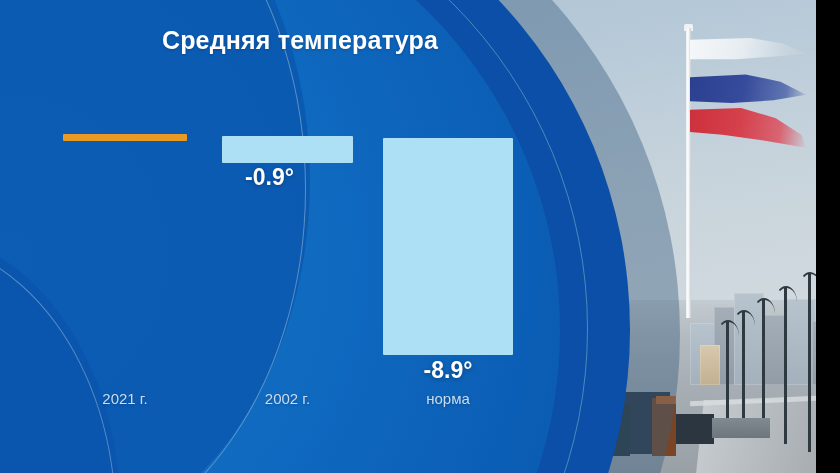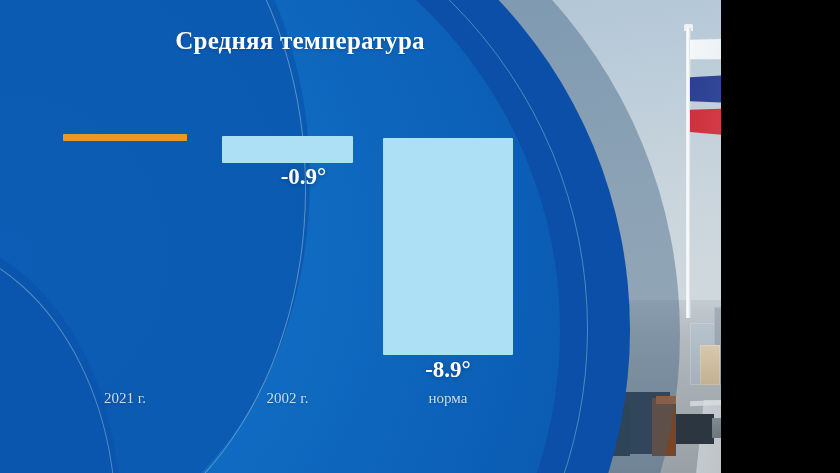--- a/index.html
+++ b/index.html
@@ -2,24 +2,24 @@
 <html><head>
 <meta charset="utf-8">
 <style>
   html, body {
     margin: 0;
     padding: 0;
     background: #000;
   }
   #stage {
     position: relative;
-    width: 721px;
+    width: 816px;
     height: 473px;
     overflow: hidden;
-    font-family: Liberation Serif, serif;
+    font-family: Liberation Sans, sans-serif;
     background: #7f1d1d;
   }
 
   
   .photo {
     position: absolute;
     inset: 0;
     overflow: hidden;
   }
   .sky {
@@ -251,21 +251,21 @@
     white-space: nowrap;
     text-shadow: 0 1px 3px rgba(0,0,0,.22);
   }
 
   
   #bar1 { left: 63px; top: 134px; width: 124px; height: 7px; background: #e89a24; }
   #val1 { left: 63px; top: 143px; width: 124px; }
   #cat1 { left: 63px; top: 390px; width: 124px; }
   
   #bar2 { left: 222px; top: 136px; width: 131px; height: 27px; background: #addff5; }
-  #val2 { left: 238px; top: 164px; width: 131px; }
+  #val2 { left: 204px; top: 164px; width: 131px; }
   #cat2 { left: 222px; top: 390px; width: 131px; }
   
   #bar3 { left: 383px; top: 138px; width: 130px; height: 217px; background: #addff5; }
   #val3 { left: 383px; top: 357px; width: 130px; }
   #cat3 { left: 383px; top: 390px; width: 130px; }
 </style>
 </head>
 <body>
 
 <div id="stage">

